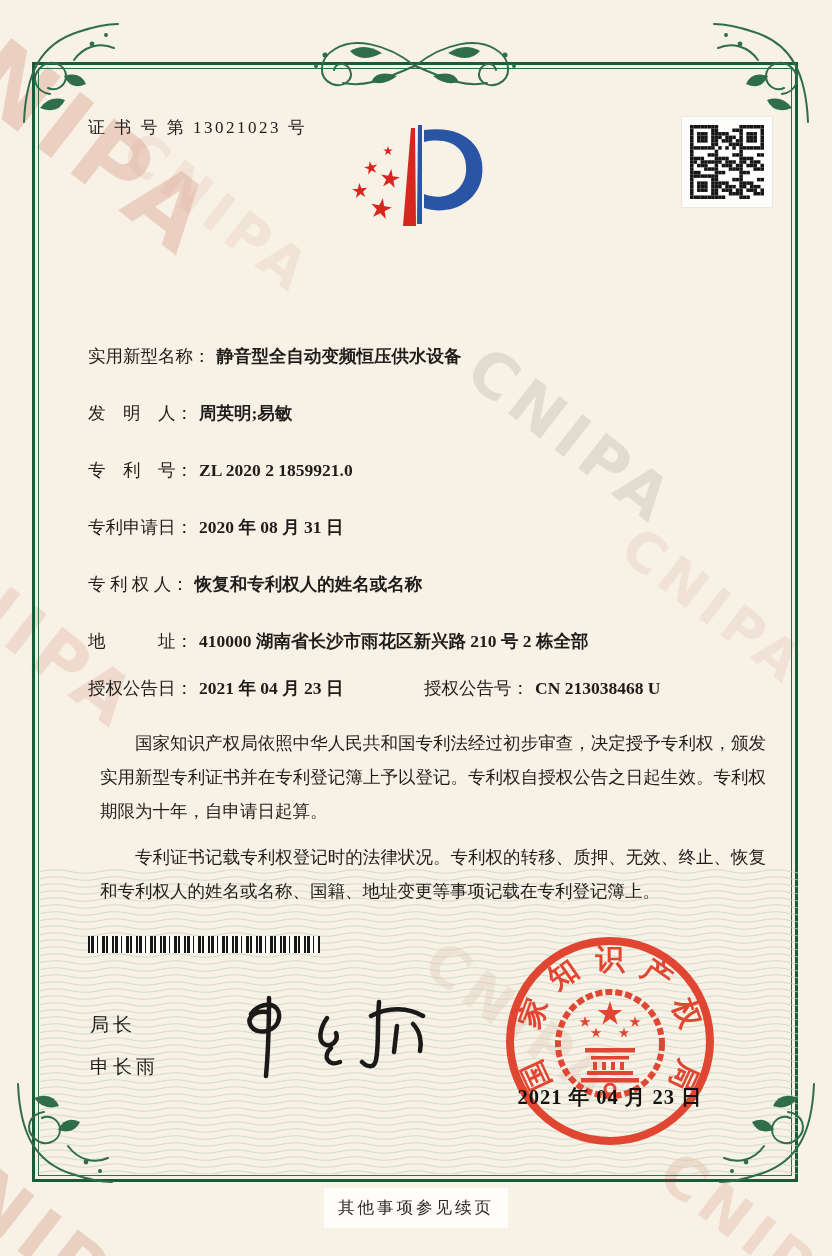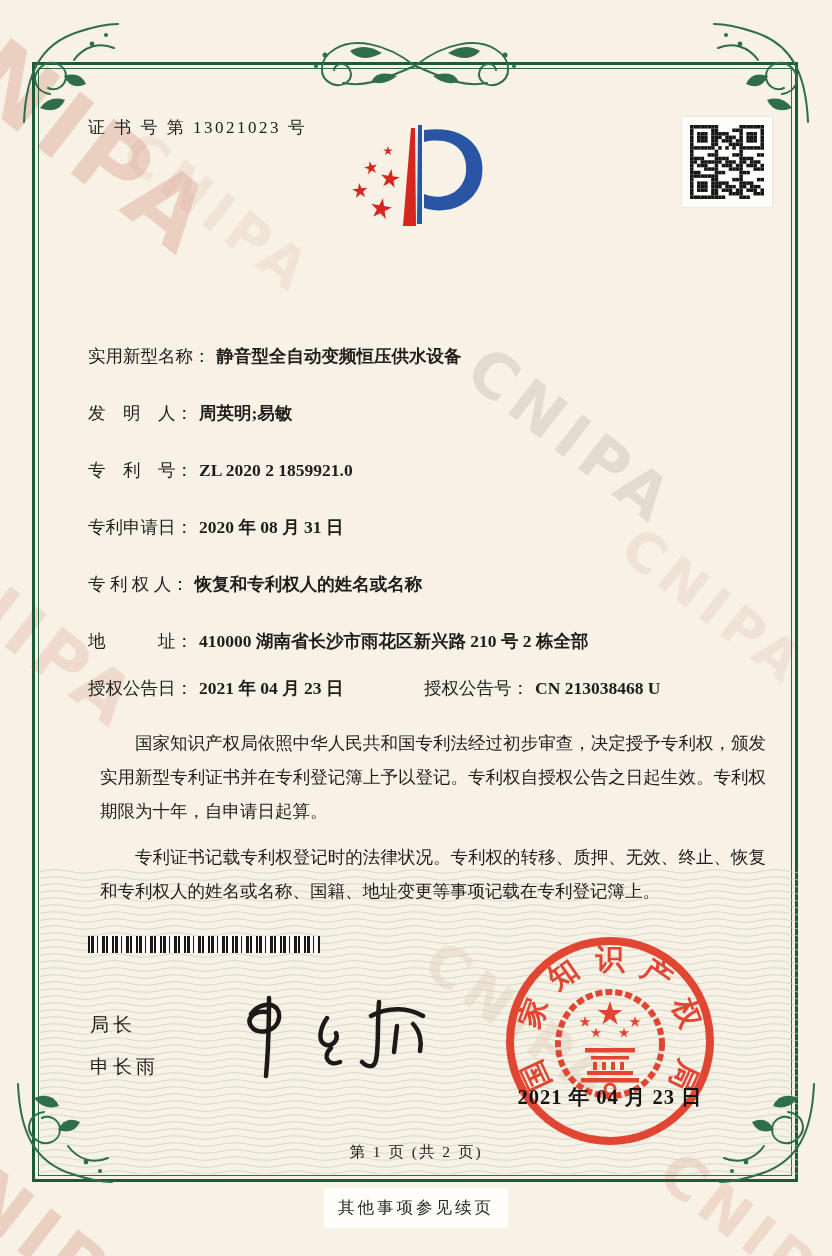--- a/index.html
+++ b/index.html
@@ -504,19 +504,18 @@
         <text x="0" y="0" transform="translate(35.94520509555552,84.95434824729514) rotate(-70)" fill="#e03a26" font-size="29" font-weight="bold" text-anchor="middle" dominant-baseline="central" font-family="&quot;Liberation Serif&quot;,&quot;DejaVu Serif&quot;,serif">家</text>
         <text x="0" y="0" transform="translate(65.96673221921424,45.82953236830265) rotate(-35)" fill="#e03a26" font-size="29" font-weight="bold" text-anchor="middle" dominant-baseline="central" font-family="&quot;Liberation Serif&quot;,&quot;DejaVu Serif&quot;,serif">知</text>
         <text x="0" y="0" transform="translate(113,31) rotate(0)" fill="#e03a26" font-size="29" font-weight="bold" text-anchor="middle" dominant-baseline="central" font-family="&quot;Liberation Serif&quot;,&quot;DejaVu Serif&quot;,serif">识</text>
         <text x="0" y="0" transform="translate(160.0332677807858,45.82953236830268) rotate(35)" fill="#e03a26" font-size="29" font-weight="bold" text-anchor="middle" dominant-baseline="central" font-family="&quot;Liberation Serif&quot;,&quot;DejaVu Serif&quot;,serif">产</text>
         <text x="0" y="0" transform="translate(190.0547949044445,84.95434824729517) rotate(70)" fill="#e03a26" font-size="29" font-weight="bold" text-anchor="middle" dominant-baseline="central" font-family="&quot;Liberation Serif&quot;,&quot;DejaVu Serif&quot;,serif">权</text>
         <text x="0" y="0" transform="translate(187.3172385370053,147.65469746273735) rotate(115)" fill="#e03a26" font-size="29" font-weight="bold" text-anchor="middle" dominant-baseline="central" font-family="&quot;Liberation Serif&quot;,&quot;DejaVu Serif&quot;,serif">局</text>
       </g>
   </svg>
   <div class="z seal-date">2021 年 04 月 23 日</div>
 
-  <div class="z page-indicator">第 1 页 (共 2 页)</div>
 
   <div class="footer-note-box">
     <span>其他事项参见续页</span>
   </div>
 
 </div>
 
 </body></html>

